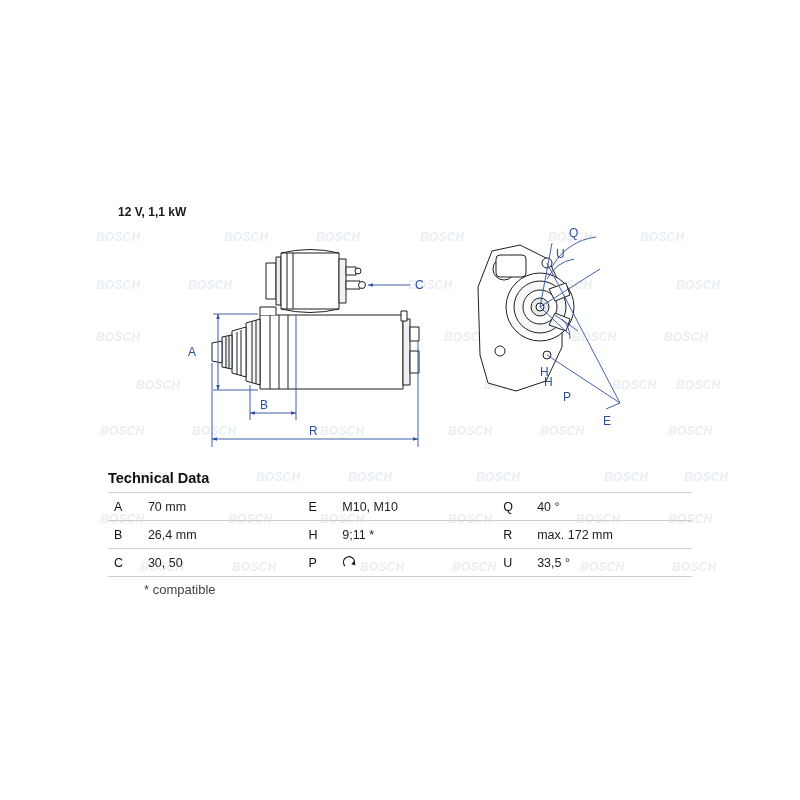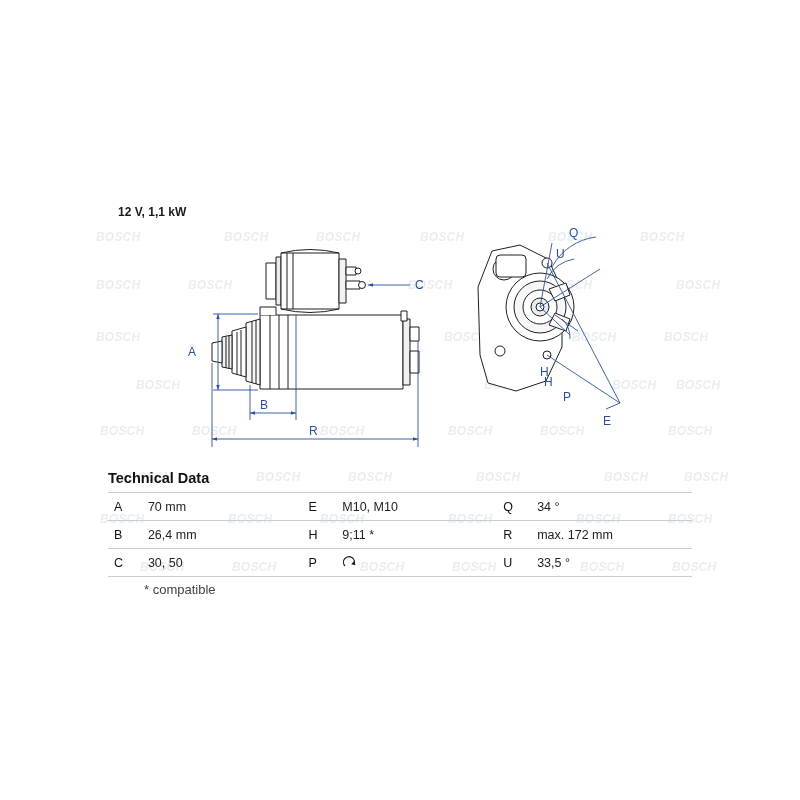--- a/index.html
+++ b/index.html
@@ -282,21 +282,21 @@
   <div class="tech">
     <div class="tech-title">Technical Data</div>
     <table class="tech-table">
       <tbody>
         <tr>
           <td class="key">A</td>
           <td class="val">70 mm</td>
           <td class="key">E</td>
           <td class="val">M10, M10</td>
           <td class="key">Q</td>
-          <td class="val">34 °</td>
+          <td class="val">40 °</td>
         </tr>
         <tr>
           <td class="key">B</td>
           <td class="val">26,4 mm</td>
           <td class="key">H</td>
           <td class="val">9;11 *</td>
           <td class="key">R</td>
           <td class="val">max. 172 mm</td>
         </tr>
         <tr>

